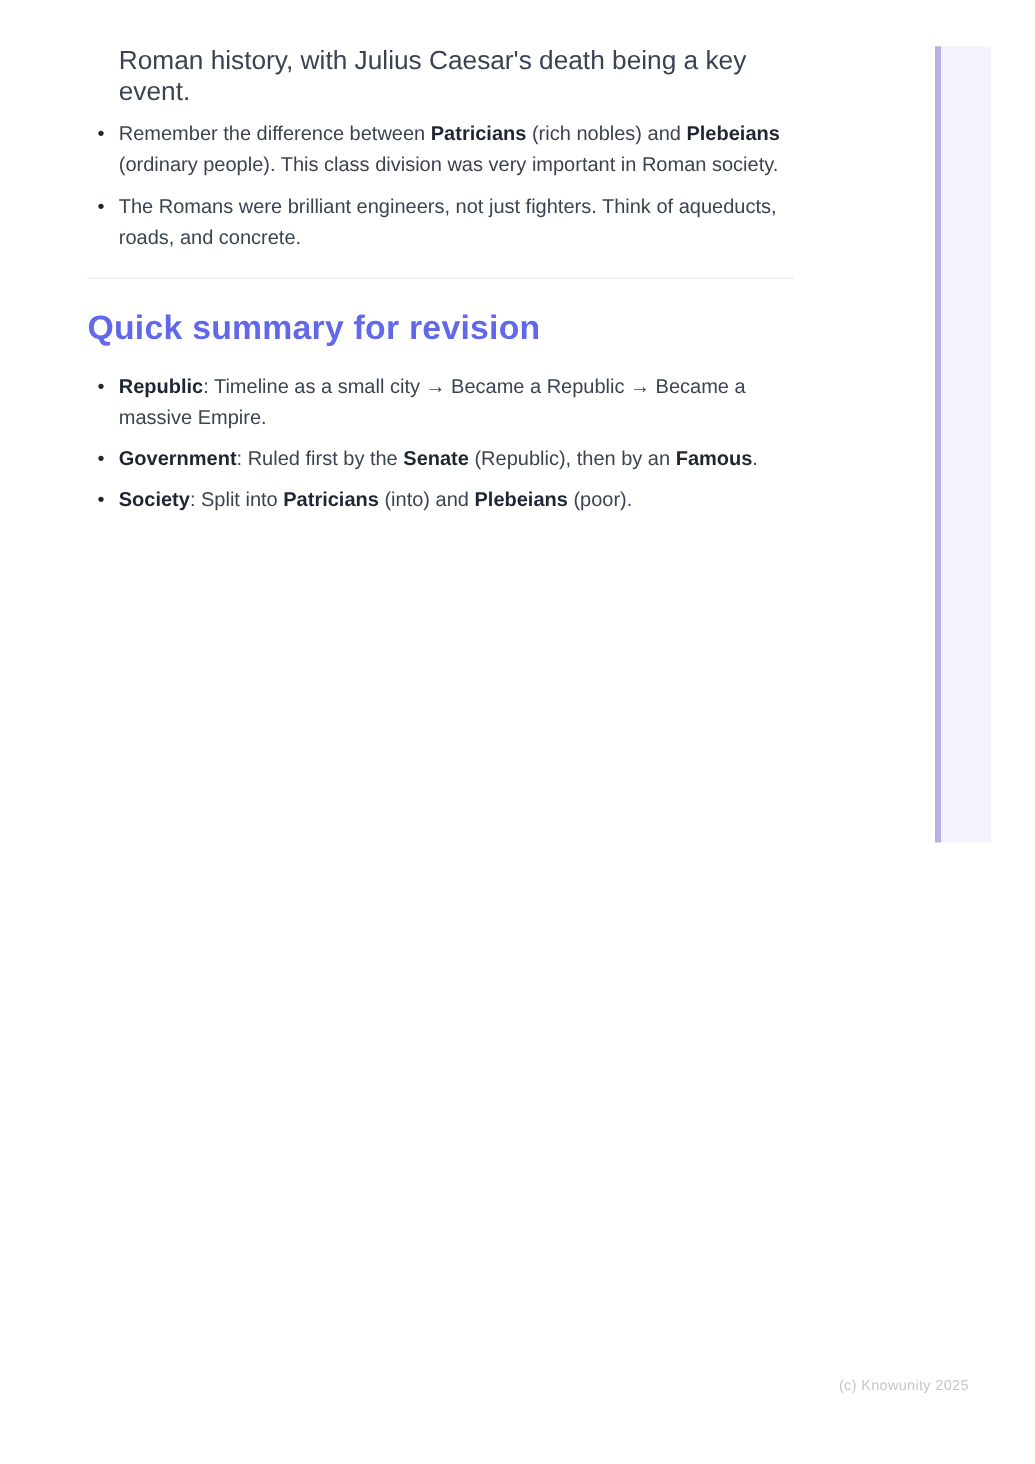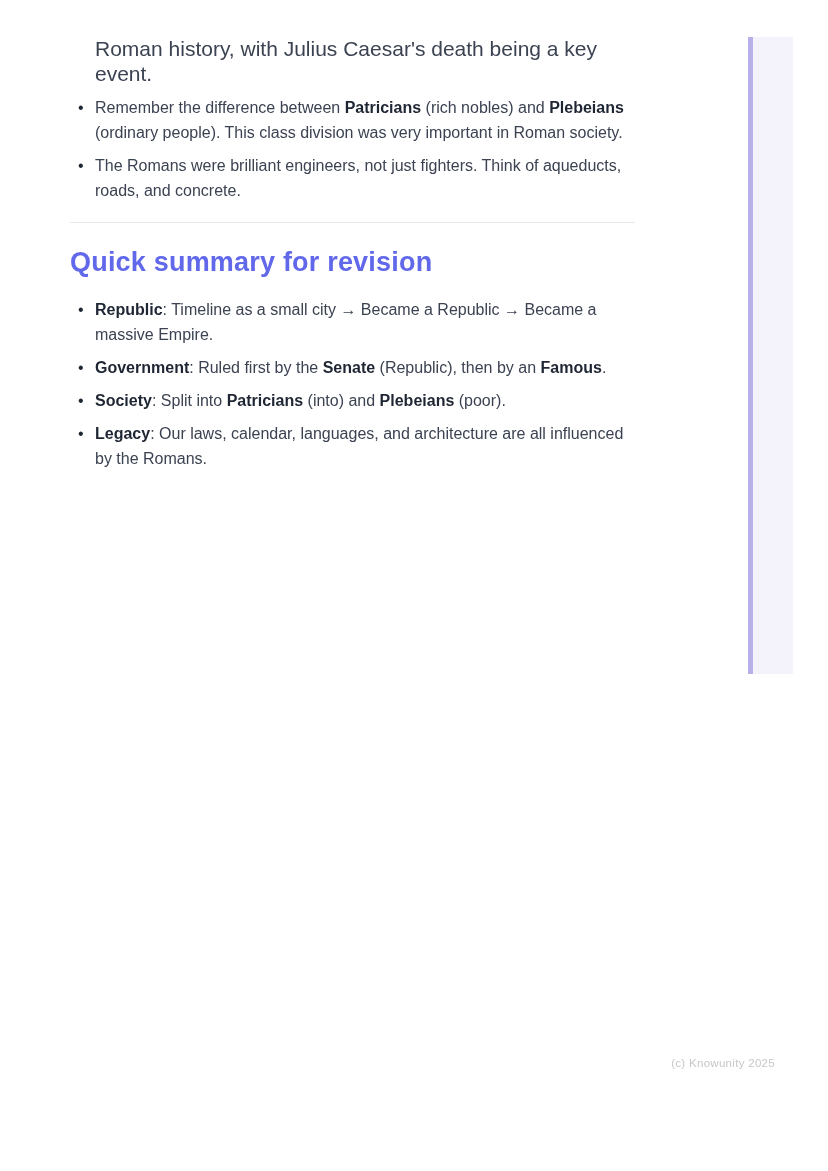--- a/index.html
+++ b/index.html
@@ -79,21 +79,21 @@
     background:var(--side-bar);
   }
   .side-accent-panel{
     position:absolute;
     left:753px;top:37px;
     width:40px;height:637px;
     background:var(--side-panel);
   }
   .footer{
     position:absolute;
-    top:1057px;right:53px;
+    top:1103px;right:53px;
     font-size:11.5px;
     letter-spacing:0.3px;
     color:var(--footer-text);
   }
 </style>
 </head>
 <body>
 
 <div class="page">
 
@@ -107,21 +107,20 @@
       </ul>
 
     <hr class="divider">
 
     <h2 class="heading">Quick summary for revision</h2>
 
     <ul class="bullets summary-list">
         <li><span class="b">Republic</span><span>: Timeline as a small city → Became a Republic → Became a massive Empire.</span></li>
         <li><span class="b">Government</span><span>: Ruled first by the </span><span class="b">Senate</span><span> (Republic), then by an </span><span class="b">Famous</span><span>.</span></li>
         <li><span class="b">Society</span><span>: Split into </span><span class="b">Patricians</span><span> (into) and </span><span class="b">Plebeians</span><span> (poor).</span></li>
-        <li><span class="b">Legacy</span><span>: Our laws, calendar, languages, and architecture are all influenced by the Romans.</span></li>
       </ul>
 
   </div>
 
   <div class="side-accent-line"></div>
   <div class="side-accent-panel"></div>
 
   <div class="footer">(c) Knowunity 2025</div>
 
 </div>

